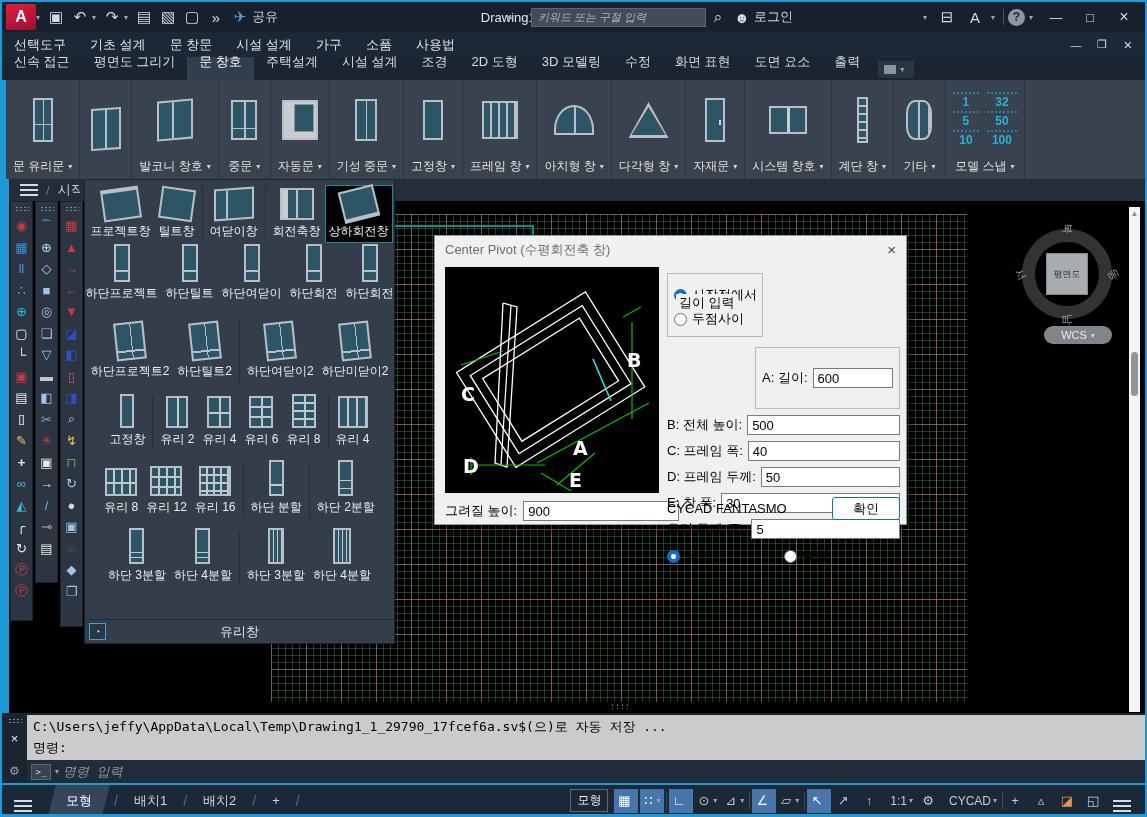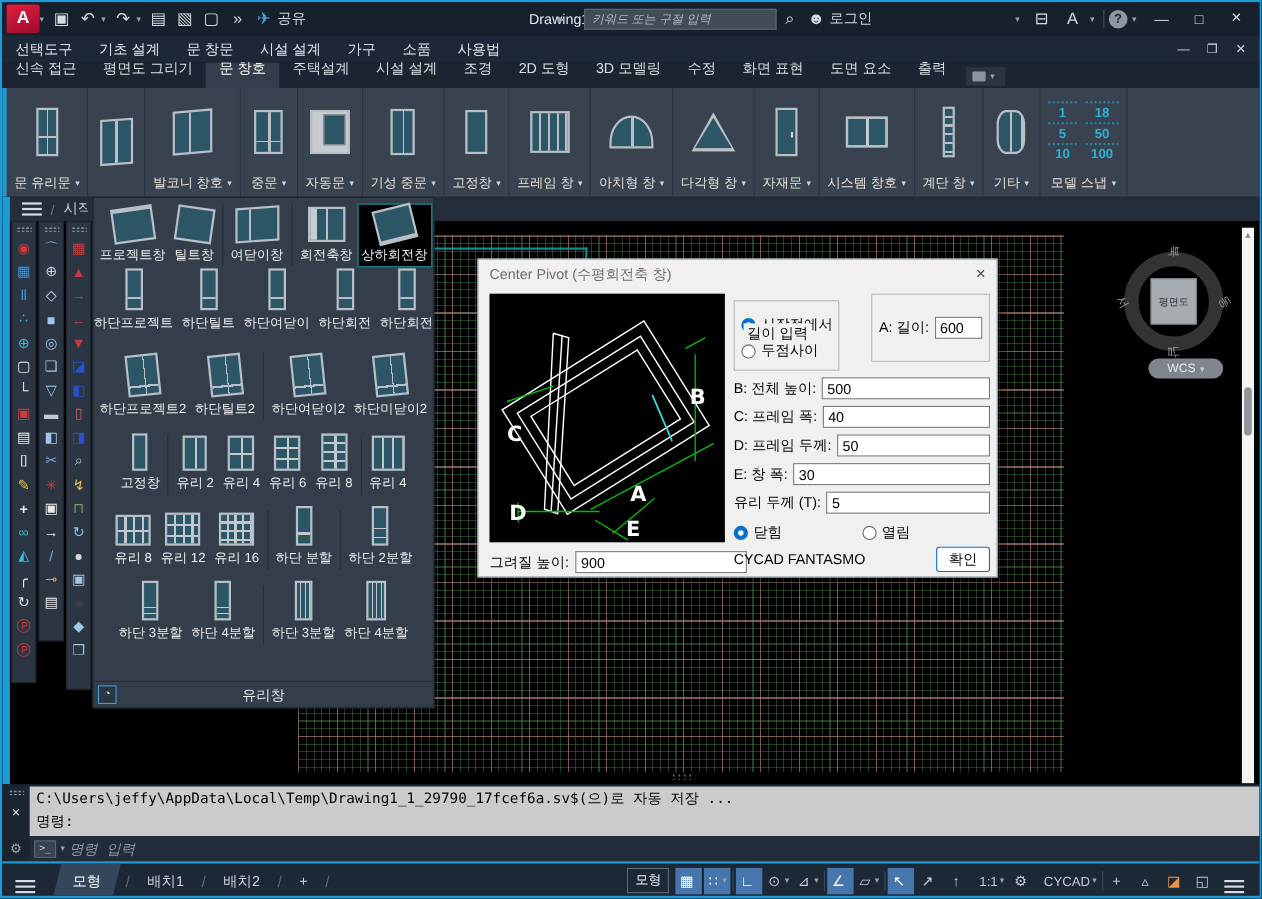--- a/index.html
+++ b/index.html
@@ -193,29 +193,29 @@
   .dlg-body { position:relative; height:263px; }
   .preview { position:absolute; left:10px; top:4px; width:214px; height:226px; background:#000; }
   .draw-h { position:absolute; left:10px; top:238px; display:flex; align-items:center; gap:6px; }
   .dlg-right { position:absolute; left:232px; top:4px; width:233px; }
   .fieldrow { display:flex; align-items:center; margin-top:6px; gap:5px; }
   .fieldrow .fl { white-space:nowrap; }
   .tinput { flex:1; height:20px; background:#fff; border:1px solid #7a7a7a; padding:1px 4px; font-size:13px;
             display:flex; align-items:center; }
   .groupbox { position:relative; float:left; width:96px; border:1px solid #b9b9b9; padding:12px 4px 8px 6px; margin-top:6px; }
   .groupbox .glabel { position:absolute; top:-8px; left:8px; background:#f0f0f0; padding:0 3px;margin-top:28px; }
-  .abox { float:right; width:108px; border:1px solid #b9b9b9; height:62px; 
+  .abox { float:right; width:145px; border:1px solid #b9b9b9; height:62px; margin-top:10px;
           display:flex; align-items:center; padding:0 6px; gap:5px; }
   .radio { width:13px; height:13px; border-radius:50%; background:#fff; border:1px solid #6d6d6d; flex:none; }
   .radio.sel { border:4px solid #0a6fd0; }
   .radline { display:flex; align-items:center; gap:5px; margin-top:6px; }
   .stateline { display:flex; margin-top:8px; }
   .stateline .radline { margin-top:0; flex:1; }
   .dlg-bottom { position:absolute; left:232px; bottom:6px; width:233px; display:flex; align-items:center; }
-  .okbtn { margin-left:auto; width:49px; height:23px; background:#fff; border:1px solid #0a6fd0; border-radius:3px;
+  .okbtn { margin-left:auto; width:68px; height:23px; background:#fff; border:1px solid #0a6fd0; border-radius:3px;
            display:flex; align-items:center; justify-content:center; font-size:13px; }
 
   
   .cmd { position:absolute; left:0; top:711px; width:100%; height:70px; background:#1b2530; }
   .cmd-rail { position:absolute; left:0; top:0; width:25px; height:100%; display:flex; flex-direction:column; align-items:center; }
   .cmd-rail .grip { margin-top:5px; }
   .cmd-rail .x { color:#e3e8ec; font-size:13px; margin-top:4px; }
   .cmd-rail .wrench { color:#9aa4ae; font-size:12px; margin-top:18px; }
   .cmd-hist { position:absolute; left:25px; top:2px; right:0; height:45px; background:#cbcbcb; color:#000;
               font-family:"DejaVu Sans Mono","Liberation Mono",monospace; font-size:13px; line-height:21px; padding:1px 6px; white-space:pre; overflow:hidden; }
@@ -503,21 +503,21 @@
             <span>기타</span>
             <span class="c">▾</span>
           </div>
         </div>
 
     </div>
     <div class="ritem">
       <div class="icwrap">
         <div class="msnap-grid">
           <div class="msnap-cell">1</div>
-            <div class="msnap-cell">18</div>
+            <div class="msnap-cell">32</div>
             <div class="msnap-cell">5</div>
             <div class="msnap-cell">50</div>
             <div class="msnap-cell">10</div>
             <div class="msnap-cell">100</div>
         </div>
       </div>
       <div class="rlabel">
           <span>모델 스냅</span>
           <span class="c">▾</span>
         </div>

